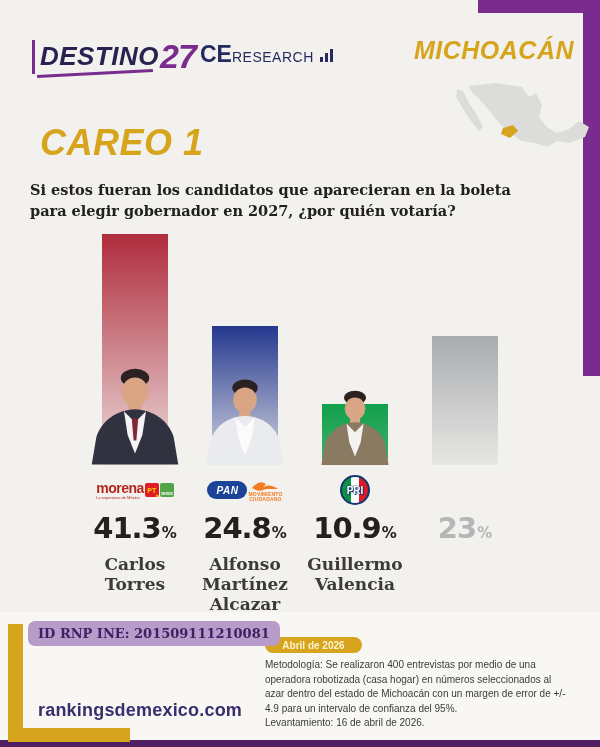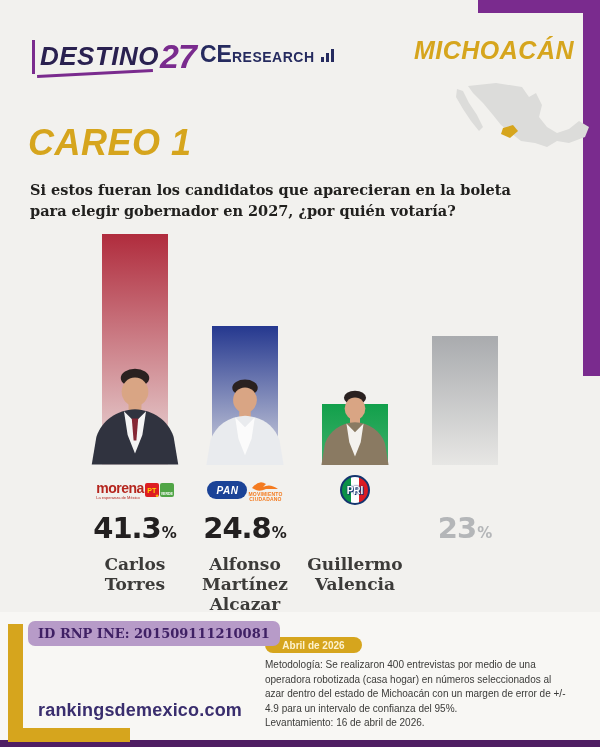--- a/index.html
+++ b/index.html
@@ -15,29 +15,29 @@
   .footer-panel{position:absolute;left:0;top:612px;width:600px;height:128px;background:#f8f7f4;}
 
   
   .logo-destino{position:absolute;left:40px;top:34px;font-style:italic;font-weight:900;
     font-size:26px;letter-spacing:.5px;color:var(--destino-navy);white-space:nowrap;}
   .logo-destino .d27{color:var(--purple);font-size:34px;margin-left:1px;position:relative;top:3px;letter-spacing:-1px;}
   .d-line{position:absolute;left:32px;top:40px;width:3px;height:34px;background:var(--purple);}
   .d-underline{position:absolute;left:37px;top:72px;width:116px;height:3px;background:var(--purple);transform:rotate(-3deg);}
   .logo-ce{position:absolute;left:200px;top:41px;color:var(--navy);white-space:nowrap;}
   .logo-ce .ce{font-weight:900;font-size:23px;letter-spacing:0;}
-  .logo-ce .research{font-weight:700;font-size:14px;letter-spacing:.5px;margin-top:23px;}
+  .logo-ce .research{font-weight:400;font-size:14px;letter-spacing:.5px;margin-top:23px;}
   .ce-bars{display:inline-flex;align-items:flex-end;gap:2px;margin-left:2px;}
   .ce-bars i{display:block;width:3px;background:var(--navy);}
   .state-label{position:absolute;right:42px;top:36px;font-style:italic;font-weight:900;
     font-size:25px;letter-spacing:.5px;color:var(--gold);}
   .mexico-map{position:absolute;right:22px;top:82px;}
 
   
-  .careo-title{position:absolute;left:28px;top:122px;font-style:italic;font-weight:900;
+  .careo-title{position:absolute;left:40px;top:122px;font-style:italic;font-weight:900;
     font-size:36px;letter-spacing:.5px;color:var(--gold);}
   .question{position:absolute;left:30px;top:179px;font-family:"DejaVu Serif",serif;
     font-weight:bold;font-size:14.5px;line-height:1.45;color:#21201e;white-space:nowrap;}
 
   
   .col{position:absolute;top:230px;width:100px;height:420px;}
   .bar{position:absolute;left:17px;width:66px;}
   .photo{position:absolute;left:50%;transform:translateX(-50%);bottom:185px;line-height:0;}
   .logos{position:absolute;top:241px;left:0;width:100%;height:38px;display:flex;
     align-items:center;justify-content:center;gap:1px;}
@@ -180,20 +180,21 @@
         <path class="suit" d="M50,52 C70,53 86,64 92,82 L97,112 L3,112 L8,82 C14,64 30,53 50,52 Z" fill="#8a7a62"></path>
         <path class="shirt" d="M38,54 L50,66 L62,54 L58,80 L50,100 L42,80 Z" fill="#f4f2ee"></path>
         <path class="tie" d="M46.5,62 L53.5,62 L51.5,86 L48.5,86 Z" fill="transparent"></path>
       </svg>
     </div>
     <div class="logos">
       <div class="pri-circle">
           <span>PRI</span>
         </div>
     </div>
+    <div class="pct"><span class="num">10.9</span><span class="psign">%</span></div>
     <div class="cname">Guillermo Valencia</div>
   </div>
 
   <div class="col undecided" style="left:415px">
     <div class="bar" style="height: 129px; top: 106px; background: linear-gradient(rgb(169, 171, 174), rgba(169, 171, 174, 0.15));"></div>
     <div class="pct"><span class="num">23</span><span class="psign">%</span></div>
   </div>
 
   <div class="badge">Abril de 2026</div>
   <div class="methodology">

